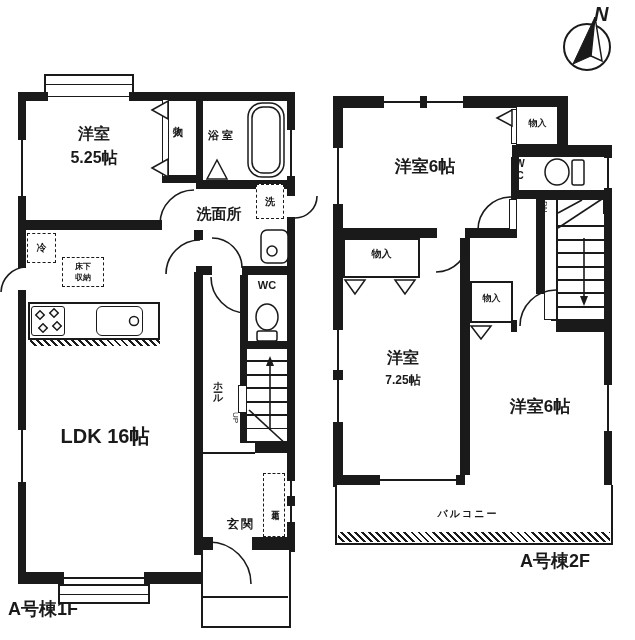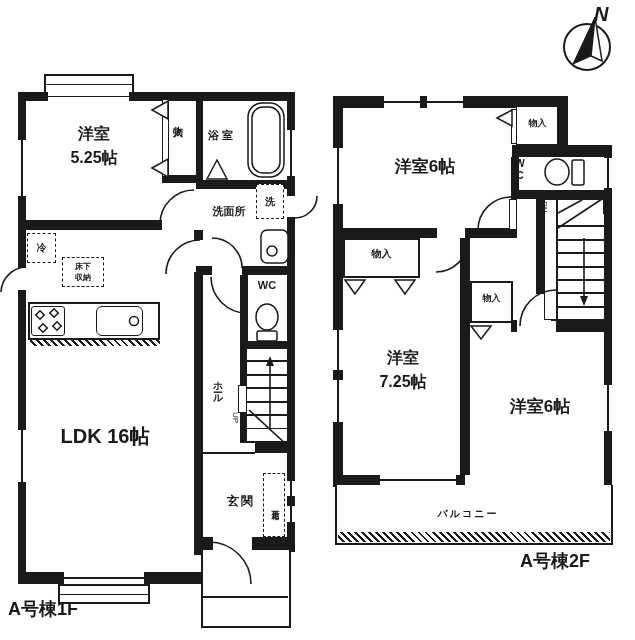--- a/index.html
+++ b/index.html
@@ -94,26 +94,26 @@
 
 <div class="abs" style="left:28px;top:302px;width:132px;height:38px;border:2px solid #1a1a1a;background:#fff"></div>
 <div class="abs" style="left:31px;top:306px;width:34px;height:30px;border:1.5px solid #1a1a1a;border-radius:3px"></div>
 <div class="abs" style="left:96px;top:306px;width:47px;height:30px;border:1.5px solid #1a1a1a;border-radius:6px"></div>
 <div class="hatch" style="left:30px;top:340px;width:130px;height:6px"></div>
 
 <div class="lbl" style="left:26px;top:126px;width:136px;font-size:16px">洋室</div>
 <div class="lbl" style="left:26px;top:150px;width:136px;font-size:16px">5.25帖</div>
 <div class="lbl vt" style="left:172px;top:118px;font-size:10px">物入</div>
 <div class="lbl" style="left:200px;top:130px;width:44px;font-size:11px;letter-spacing:3px">浴室</div>
-<div class="lbl" style="left:200px;top:206px;width:58px;font-size:11px">洗面所</div>
+<div class="lbl" style="left:190px;top:206px;width:58px;font-size:15px">洗面所</div>
 <div class="lbl" style="left:30px;top:426px;width:150px;font-size:20px">LDK 16帖</div>
 <div class="lbl" style="left:247px;top:280px;width:40px;font-size:11px">WC</div>
 <div class="lbl vt" style="left:212px;top:374px;font-size:10px">ホール</div>
 <div class="lbl vtl" style="left:231px;top:412px;font-size:8px;font-weight:400">UP</div>
-<div class="lbl" style="left:210px;top:495px;width:62px;font-size:12px;letter-spacing:2px">玄関</div>
+<div class="lbl" style="left:210px;top:518px;width:62px;font-size:12px;letter-spacing:2px">玄関</div>
 <div class="lbl" style="left:8px;top:600px;width:130px;font-size:18px;text-align:left">A号棟1F</div>
 
 <div class="wall" style="left:333px;top:96px;width:235px;height:12px"></div>
 <div class="wall" style="left:333px;top:96px;width:10px;height:391px"></div>
 <div class="wall" style="left:558px;top:96px;width:10px;height:55px"></div>
 <div class="wall" style="left:512px;top:145px;width:100px;height:12px"></div>
 <div class="wall" style="left:604px;top:145px;width:8px;height:365px"></div>
 <div class="wall" style="left:333px;top:475px;width:127px;height:10px"></div>
 <div class="wall" style="left:455px;top:495px;width:157px;height:12px"></div>
 <div class="wall" style="left:455px;top:475px;width:10px;height:22px"></div>
@@ -155,21 +155,21 @@
 
 <div class="abs" style="left:335px;top:485px;width:278px;height:60px;border:2.5px solid #1a1a1a;border-top:none;background:#fff"></div>
 <div class="hatch" style="left:338px;top:532px;width:272px;height:10px"></div>
 <div class="lbl" style="left:420px;top:509px;width:96px;font-size:10px;font-weight:700;letter-spacing:2px">バルコニー</div>
 
 <div class="lbl" style="left:360px;top:158px;width:130px;font-size:17px">洋室6帖</div>
 <div class="lbl" style="left:521px;top:119px;width:33px;font-size:9px">物入</div>
 <div class="lbl" style="left:343px;top:249px;width:77px;font-size:10px">物入</div>
 <div class="lbl" style="left:470px;top:294px;width:43px;font-size:9px">物入</div>
 <div class="lbl" style="left:348px;top:350px;width:110px;font-size:16px">洋室</div>
-<div class="lbl" style="left:348px;top:374px;width:110px;font-size:16px">7.25帖</div>
+<div class="lbl" style="left:348px;top:374px;width:110px;font-size:12px">7.25帖</div>
 <div class="lbl" style="left:478px;top:398px;width:124px;font-size:17px">洋室6帖</div>
 <div class="lbl" style="left:520px;top:552px;width:100px;font-size:18px;text-align:left">A号棟2F</div>
 
 <div class="lbl" style="left:594px;top:4px;font-size:20px;font-style:italic">N</div>
 
 <svg class="overlay" width="635" height="640" viewBox="0 0 635 640">
   <g stroke="#1a1a1a" stroke-width="1.6" fill="none">
 
     <path d="M160,224 A34,34 0 0 1 194,190"></path>
     <path d="M200,240 A34,34 0 0 0 166,274"></path>

